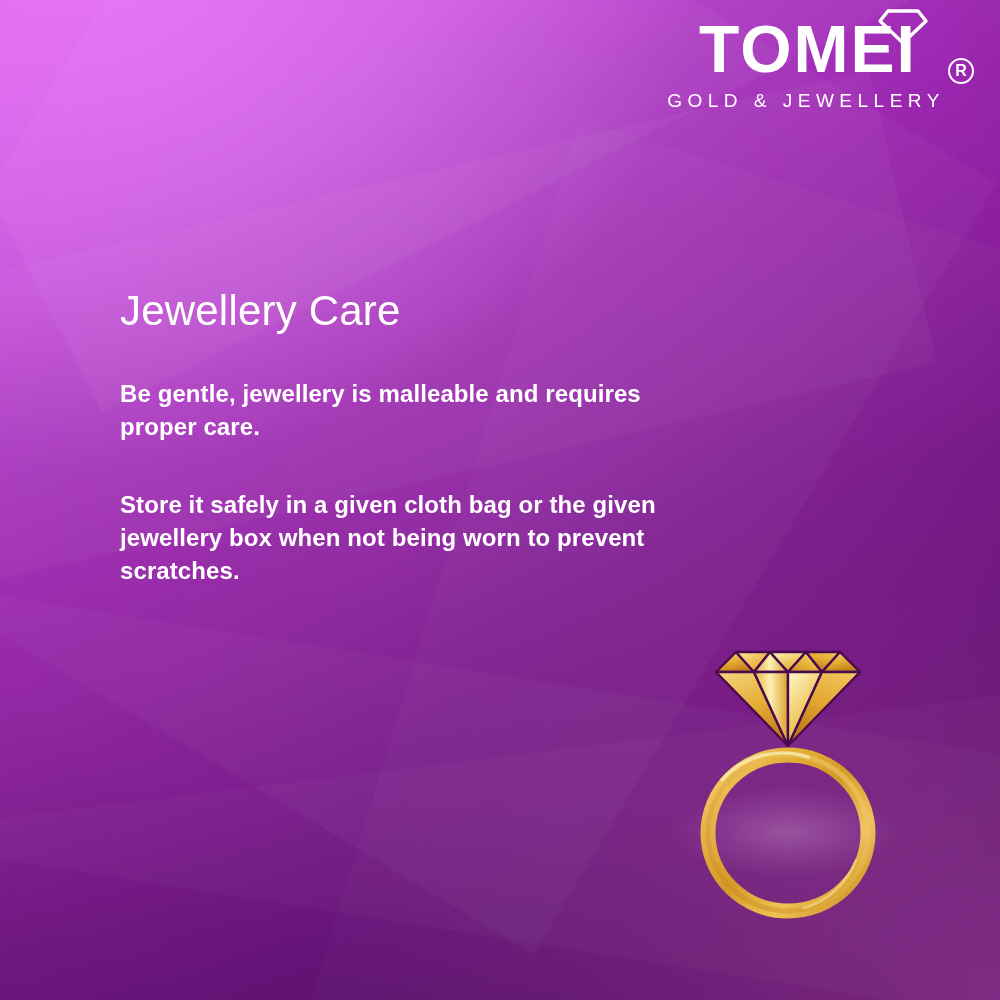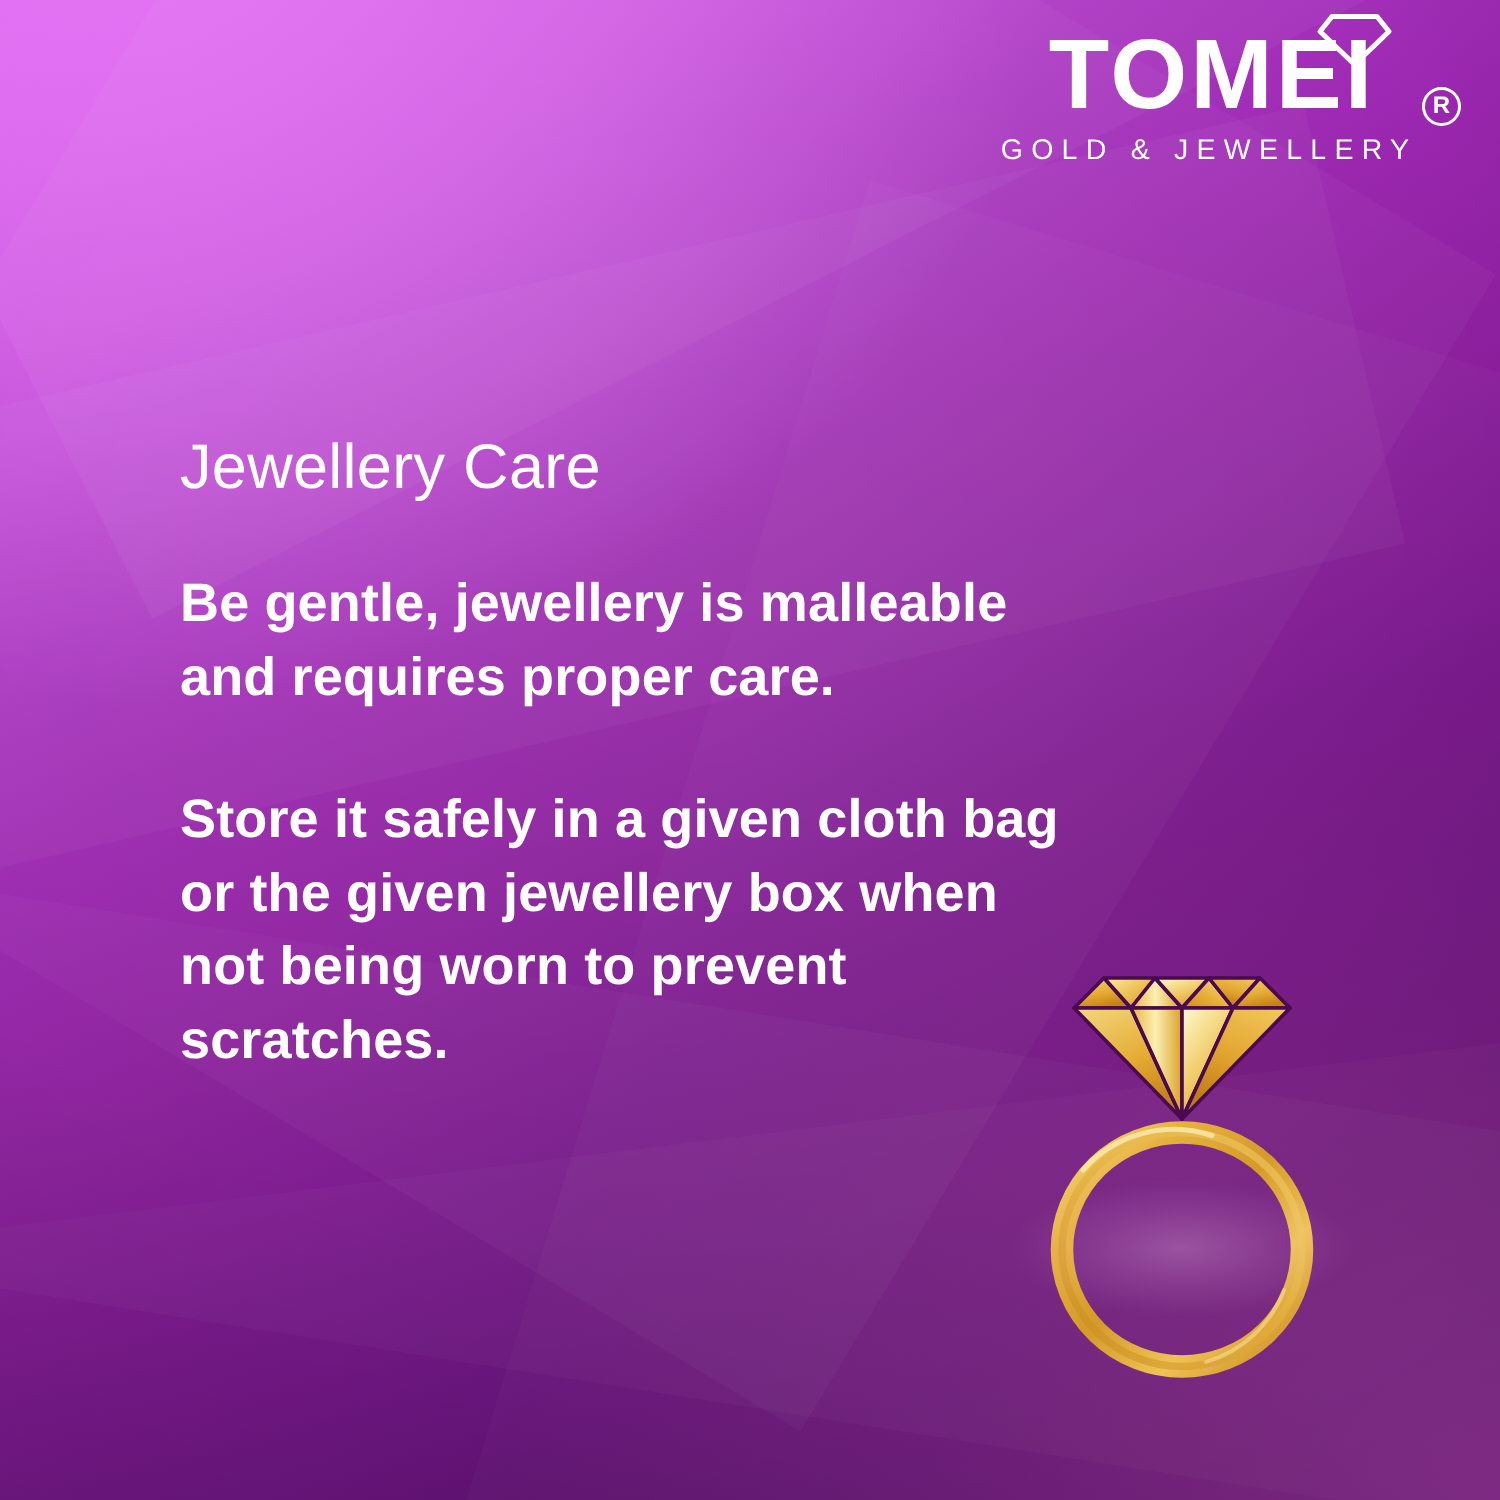--- a/index.html
+++ b/index.html
@@ -67,21 +67,21 @@
     padding-right:4px;
   }
 
   
   .copy{position:absolute;left:88px;top:288px;width:600px;margin-left:32px;}
   .headline{
     font-size:42px;font-weight:400;color:#ffffff;
     letter-spacing:.2px;margin:0 0 44px 0;line-height:1.1;
   }
   .para{
-    font-size:36px;font-weight:700;color:#ffffff;
+    font-size:24px;font-weight:700;color:#ffffff;
     line-height:1.36;margin:0 0 46px 0;letter-spacing:.1px;
   }
   .para:last-child{margin-bottom:0;}
 
   
   .art{position:absolute;left:678px;top:628px;width:220px;height:290px;}
   .art svg{display:block;width:100%;height:100%;overflow:visible;}
   .glow{
     position:absolute;left:-40px;bottom:26px;width:300px;height:120px;
     background:radial-gradient(50% 50% at 50% 50%,

